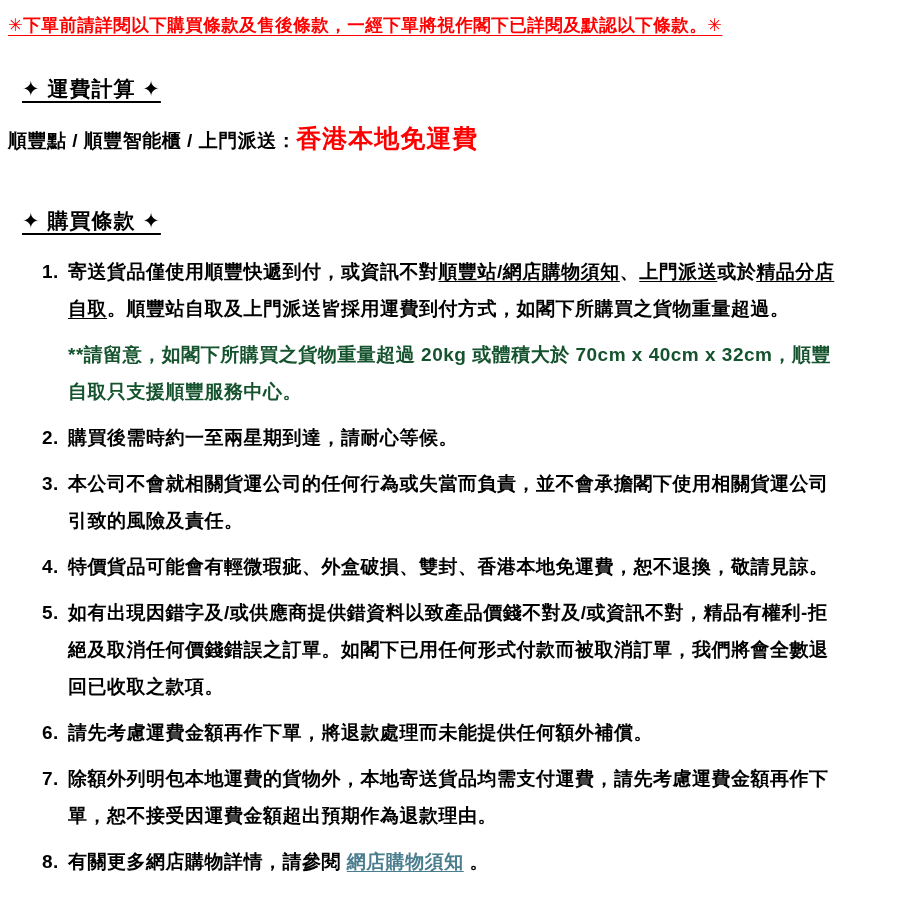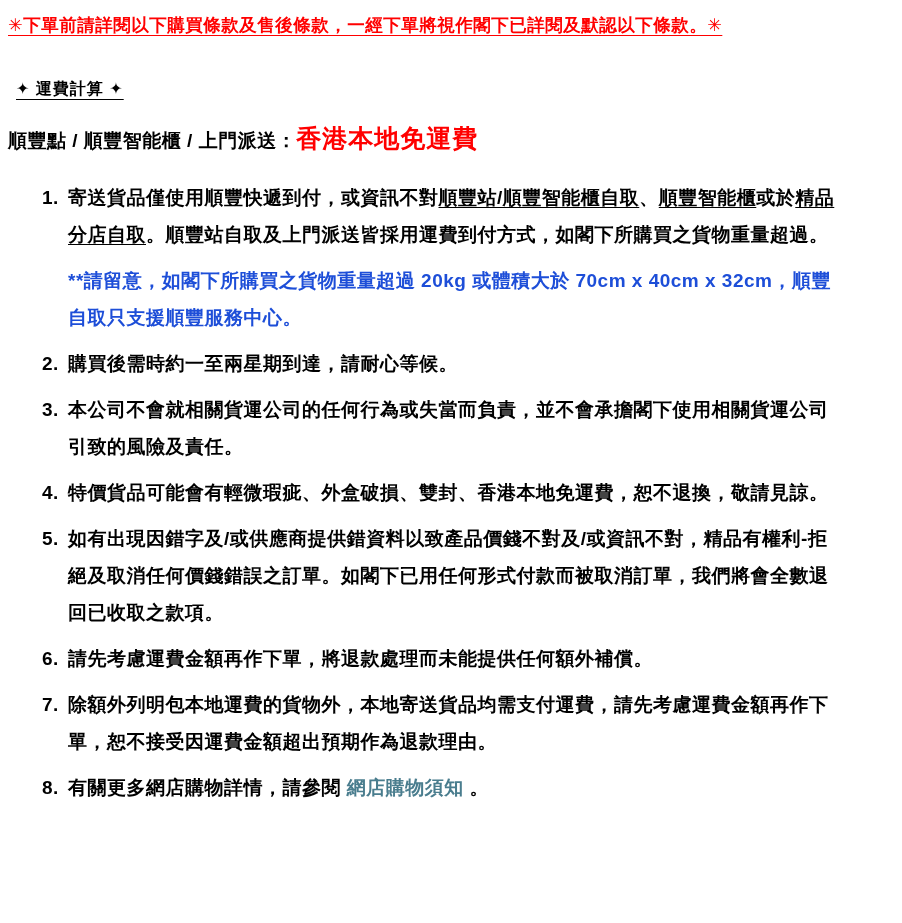--- a/index.html
+++ b/index.html
@@ -19,22 +19,22 @@
   }
   .notice {
     margin: 14px 0 0 8px;
     font-size: 17.5px;
     line-height: 23px;
     text-decoration: underline;
     text-underline-offset: 4px;
     letter-spacing: 0.5px;
   }
   .sec-header {
-    margin: 41px 0 0 16px;
-    font-size: 16px;
+    margin: 41px 0 0 22px;
+    font-size: 21px;
     line-height: 22px;
     text-decoration: underline;
     text-underline-offset: 5px;
     letter-spacing: 1px;
   }
   .sec-header.terms-h {
     margin-top: 52px;
   }
   .ship-line {
     margin: 21px 0 18px 8px;
@@ -71,41 +71,43 @@
     width: 812px;
   }
   .u {
     text-decoration: underline;
     text-underline-offset: 3px;
   }
   .term-note {
     margin-top: 9px;
   }
   .term-link {
+    text-decoration: underline;
     text-underline-offset: 3px;
     cursor: pointer;
   }
 </style>
 </head>
 <body>
 
 <div class="page">
 
   <p class="notice" style="color: rgb(255, 0, 0);">✳下單前請詳閱以下購買條款及售後條款，一經下單將視作閣下已詳閱及默認以下條款。✳</p>
 
   <h2 class="sec-header">✦ 運費計算 ✦</h2>
 
   <p class="ship-line"><span>順豐點 / 順豐智能櫃 / 上門派送：</span><span class="ship-value" style="color: rgb(255, 0, 0);">香港本地免運費</span></p>
 
 
+  <h2 class="sec-header terms-h">✦ 購買條款 ✦</h2>
 
   <div class="terms-list">
       <div class="term-item">
         <span class="term-num">1.</span>
-        <div class="term-body"><span>寄送貨品僅使用順豐快遞到付，或資訊不對</span><span class="u">順豐站/順豐智能櫃自取</span><span>、</span><span class="u">順豐智能櫃</span><span>或於</span><span class="u">精品分店自取</span><span>。順豐站自取及上門派送皆採用運費到付方式，如閣下所購買之貨物重量超過。</span><div class="term-note" style="color: #1d4ed8;">**請留意，如閣下所購買之貨物重量超過 20kg 或體積大於 70cm x 40cm x 32cm，順豐自取只支援順豐服務中心。</div></div>
+        <div class="term-body"><span>寄送貨品僅使用順豐快遞到付，或資訊不對</span><span class="u">順豐站/網店購物須知</span><span>、</span><span class="u">上門派送</span><span>或於</span><span class="u">精品分店自取</span><span>。順豐站自取及上門派送皆採用運費到付方式，如閣下所購買之貨物重量超過。</span><div class="term-note" style="color: #14532d;">**請留意，如閣下所購買之貨物重量超過 20kg 或體積大於 70cm x 40cm x 32cm，順豐自取只支援順豐服務中心。</div></div>
       </div>
       <div class="term-item">
         <span class="term-num">2.</span>
         <div class="term-body"><span>購買後需時約一至兩星期到達，請耐心等候。</span></div>
       </div>
       <div class="term-item">
         <span class="term-num">3.</span>
         <div class="term-body"><span>本公司不會就相關貨運公司的任何行為或失當而負責，並不會承擔閣下使用相關貨運公司引致的風險及責任。</span></div>
       </div>
       <div class="term-item">

